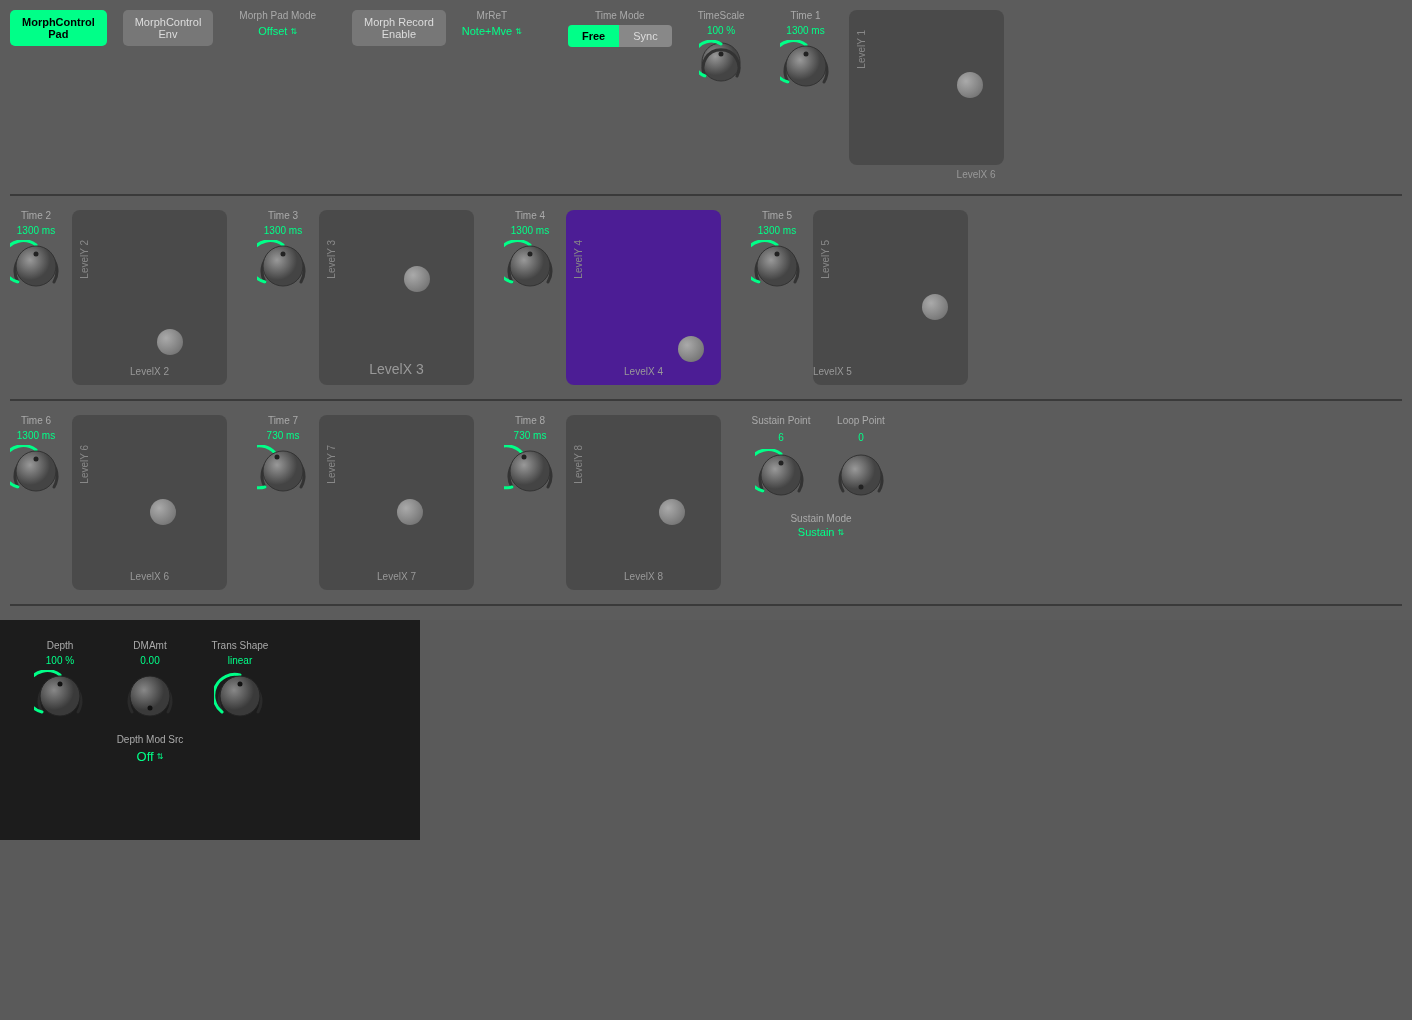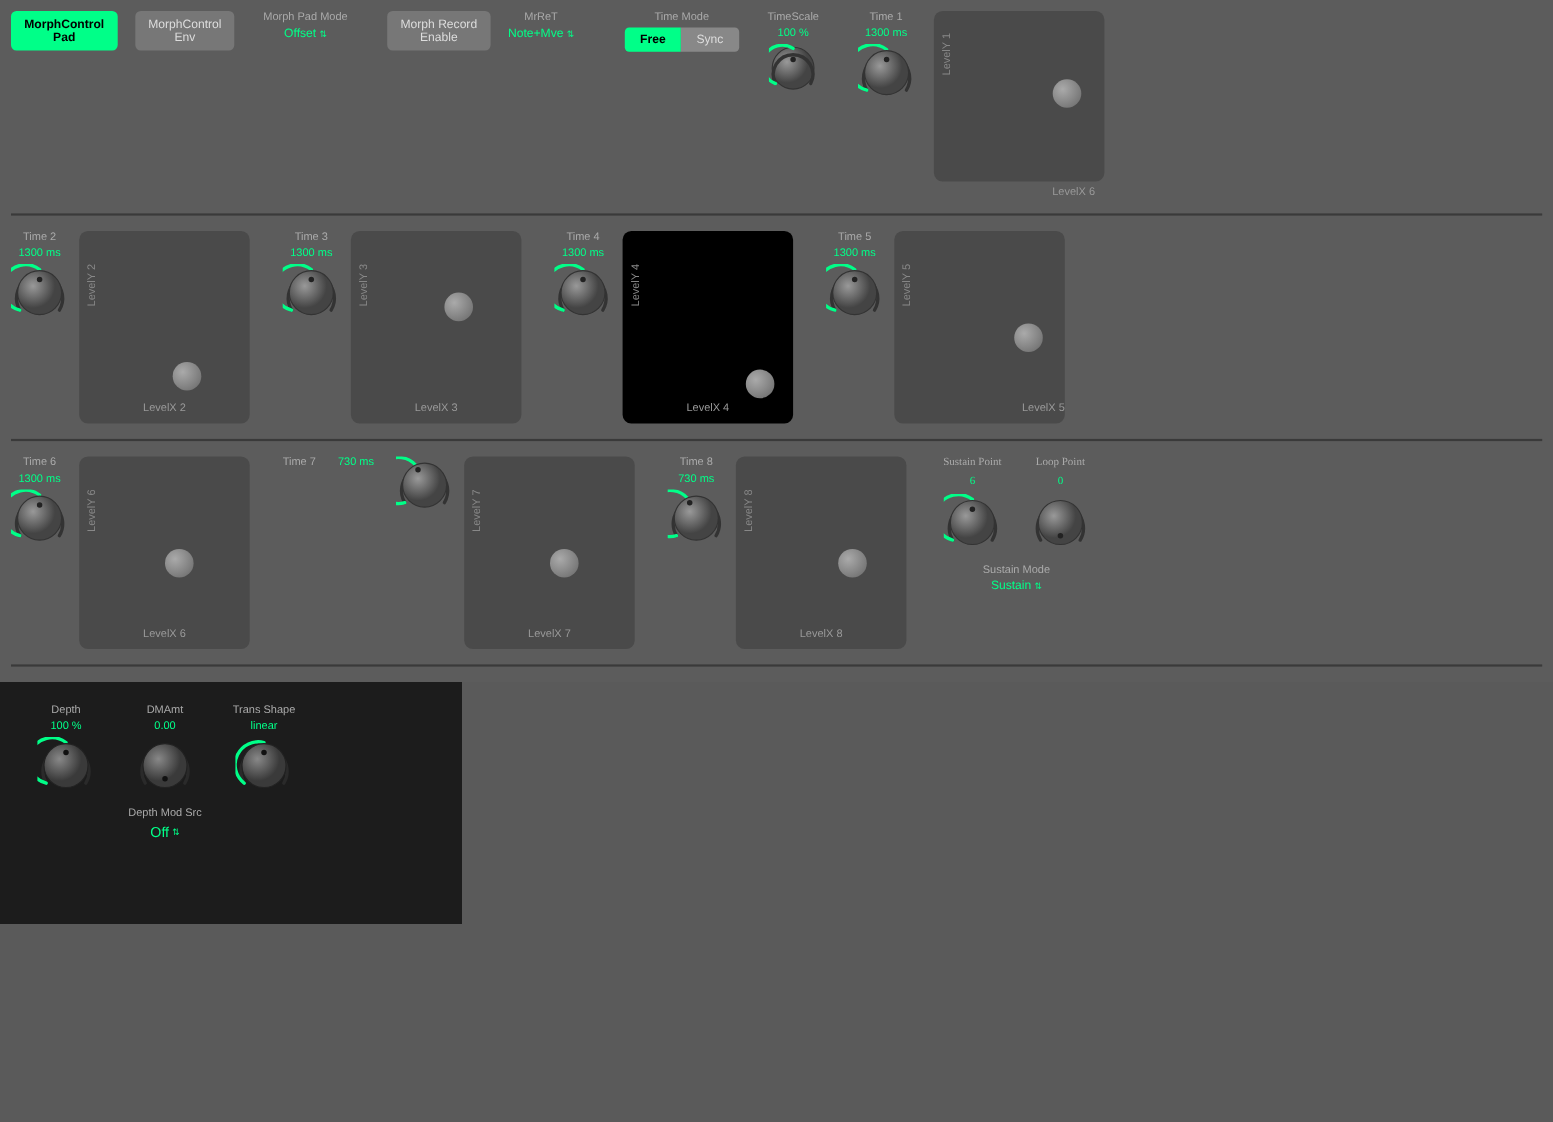--- a/index.html
+++ b/index.html
@@ -294,40 +294,40 @@
           </defs>
         <path d="M 8 42 A 21 21 0 1 1 44 42" fill="none" stroke="#333" stroke-width="3" stroke-linecap="round"></path>
         <path d="M 8 42 A 21 21 0 1 1 26 5" fill="none" stroke="#00ff88" stroke-width="3" stroke-linecap="round"></path>
         <circle cx="26" cy="26" r="20" fill="url(#kg4)" stroke="#333" stroke-width="1"></circle>
         <circle cx="26" cy="14" r="2.5" fill="#222"></circle>
       </svg>
     </div>
     <div style="background:#4a4a4a;border-radius:8px;width:155px;height:175px;position:relative;display:flex;align-items:flex-end;justify-content:center;padding-bottom:8px;">
       <span style="position:absolute;left:12px;top:50%;transform:translateY(-50%) rotate(-90deg) translateX(50%);font-size:10px;color:#888;white-space:nowrap;transform-origin:left center;">LevelY 3</span>
       <div style="width:26px;height:26px;border-radius:50%;background:radial-gradient(circle at 35% 35%,#aaa,#666);position:absolute;left:55%;top:32%;"></div>
-      <span style="font-size:10px;color:#999;">LevelX 3</span>
+      <span style="font-size:14px;color:#999;">LevelX 3</span>
     </div>
 
     <div style="display:flex;flex-direction:column;gap:4px;margin-left:20px;">
       <span class="control-label">Time 4</span>
       <span class="control-value">1300 ms</span>
       <svg width="52" height="52" viewBox="0 0 52 52">
         <defs>
             <radialGradient id="kg5" cx="35%" cy="35%">
               <stop offset="0%" stop-color="#999"></stop>
               <stop offset="100%" stop-color="#444"></stop>
             </radialGradient>
           </defs>
         <path d="M 8 42 A 21 21 0 1 1 44 42" fill="none" stroke="#333" stroke-width="3" stroke-linecap="round"></path>
         <path d="M 8 42 A 21 21 0 1 1 26 5" fill="none" stroke="#00ff88" stroke-width="3" stroke-linecap="round"></path>
         <circle cx="26" cy="26" r="20" fill="url(#kg5)" stroke="#333" stroke-width="1"></circle>
         <circle cx="26" cy="14" r="2.5" fill="#222"></circle>
       </svg>
     </div>
-    <div style="background:#000000;border-radius:8px;width:155px;height:175px;position:relative;display:flex;align-items:flex-end;justify-content:center;padding-bottom:8px;">
+    <div style="background:#4c1d95;border-radius:8px;width:155px;height:175px;position:relative;display:flex;align-items:flex-end;justify-content:center;padding-bottom:8px;">
       <span style="position:absolute;left:12px;top:50%;transform:translateY(-50%) rotate(-90deg) translateX(50%);font-size:10px;color:#888;white-space:nowrap;transform-origin:left center;">LevelY 4</span>
       <div style="width:26px;height:26px;border-radius:50%;background:radial-gradient(circle at 35% 35%,#aaa,#666);position:absolute;left:72%;top:72%;"></div>
       <span style="font-size:10px;color:#999;">LevelX 4</span>
     </div>
 
     <div style="display:flex;flex-direction:column;gap:4px;margin-left:20px;">
       <span class="control-label">Time 5</span>
       <span class="control-value">1300 ms</span>
       <svg width="52" height="52" viewBox="0 0 52 52">
         <defs>
@@ -335,21 +335,21 @@
               <stop offset="0%" stop-color="#999"></stop>
               <stop offset="100%" stop-color="#444"></stop>
             </radialGradient>
           </defs>
         <path d="M 8 42 A 21 21 0 1 1 44 42" fill="none" stroke="#333" stroke-width="3" stroke-linecap="round"></path>
         <path d="M 8 42 A 21 21 0 1 1 26 5" fill="none" stroke="#00ff88" stroke-width="3" stroke-linecap="round"></path>
         <circle cx="26" cy="26" r="20" fill="url(#kg6)" stroke="#333" stroke-width="1"></circle>
         <circle cx="26" cy="14" r="2.5" fill="#222"></circle>
       </svg>
     </div>
-    <div style="background:#4a4a4a;border-radius:8px;width:155px;height:175px;position:relative;display:flex;align-items:flex-end;justify-content:flex-end;padding-bottom:8px;">
+    <div style="background:#4a4a4a;border-radius:8px;width:155px;height:175px;position:relative;display:flex;align-items:flex-end;justify-content:flex-start;padding-bottom:8px;">
       <span style="position:absolute;left:12px;top:50%;transform:translateY(-50%) rotate(-90deg) translateX(50%);font-size:10px;color:#888;white-space:nowrap;transform-origin:left center;">LevelY 5</span>
       <div style="width:26px;height:26px;border-radius:50%;background:radial-gradient(circle at 35% 35%,#aaa,#666);position:absolute;left:70%;top:48%;"></div>
       <span style="font-size:10px;color:#999;">LevelX 5</span>
     </div>
   </div>
 
   <div class="section-divider"></div>
 
   <div class="section-row">
 
@@ -368,21 +368,21 @@
         <circle cx="26" cy="26" r="20" fill="url(#kg7)" stroke="#333" stroke-width="1"></circle>
         <circle cx="26" cy="14" r="2.5" fill="#222"></circle>
       </svg>
     </div>
     <div style="background:#4a4a4a;border-radius:8px;width:155px;height:175px;position:relative;display:flex;align-items:flex-end;justify-content:center;padding-bottom:8px;">
       <span style="position:absolute;left:12px;top:50%;transform:translateY(-50%) rotate(-90deg) translateX(50%);font-size:10px;color:#888;white-space:nowrap;transform-origin:left center;">LevelY 6</span>
       <div style="width:26px;height:26px;border-radius:50%;background:radial-gradient(circle at 35% 35%,#aaa,#666);position:absolute;left:50%;top:48%;"></div>
       <span style="font-size:10px;color:#999;">LevelX 6</span>
     </div>
 
-    <div style="display:flex;flex-direction:row;gap:20px;margin-left:20px;">
+    <div style="display:flex;flex-direction:column;gap:4px;margin-left:20px;">
       <span class="control-label">Time 7</span>
       <span class="control-value">730 ms</span>
       <svg width="52" height="52" viewBox="0 0 52 52">
         <defs>
             <radialGradient id="kg8" cx="35%" cy="35%">
               <stop offset="0%" stop-color="#999"></stop>
               <stop offset="100%" stop-color="#444"></stop>
             </radialGradient>
           </defs>
         <path d="M 8 42 A 21 21 0 1 1 44 42" fill="none" stroke="#333" stroke-width="3" stroke-linecap="round"></path>
@@ -413,21 +413,21 @@
         <circle cx="20" cy="12" r="2.5" fill="#222"></circle>
       </svg>
     </div>
     <div style="background:#4a4a4a;border-radius:8px;width:155px;height:175px;position:relative;display:flex;align-items:flex-end;justify-content:center;padding-bottom:8px;">
       <span style="position:absolute;left:12px;top:50%;transform:translateY(-50%) rotate(-90deg) translateX(50%);font-size:10px;color:#888;white-space:nowrap;transform-origin:left center;">LevelY 8</span>
       <div style="width:26px;height:26px;border-radius:50%;background:radial-gradient(circle at 35% 35%,#aaa,#666);position:absolute;left:60%;top:48%;"></div>
       <span style="font-size:10px;color:#999;">LevelX 8</span>
     </div>
 
     <div style="display:flex;flex-direction:column;gap:8px;margin-left:20px;">
-      <div style="display:flex;gap:20px;font-family:Liberation Serif, serif;">
+      <div style="display:flex;gap:20px;">
 
         <div class="sustain-row">
           <span class="control-label">Sustain Point</span>
           <span class="control-value">6</span>
           <svg width="52" height="52" viewBox="0 0 52 52">
             <defs>
                 <radialGradient id="kg10" cx="35%" cy="35%">
                   <stop offset="0%" stop-color="#999"></stop>
                   <stop offset="100%" stop-color="#444"></stop>
                 </radialGradient>

